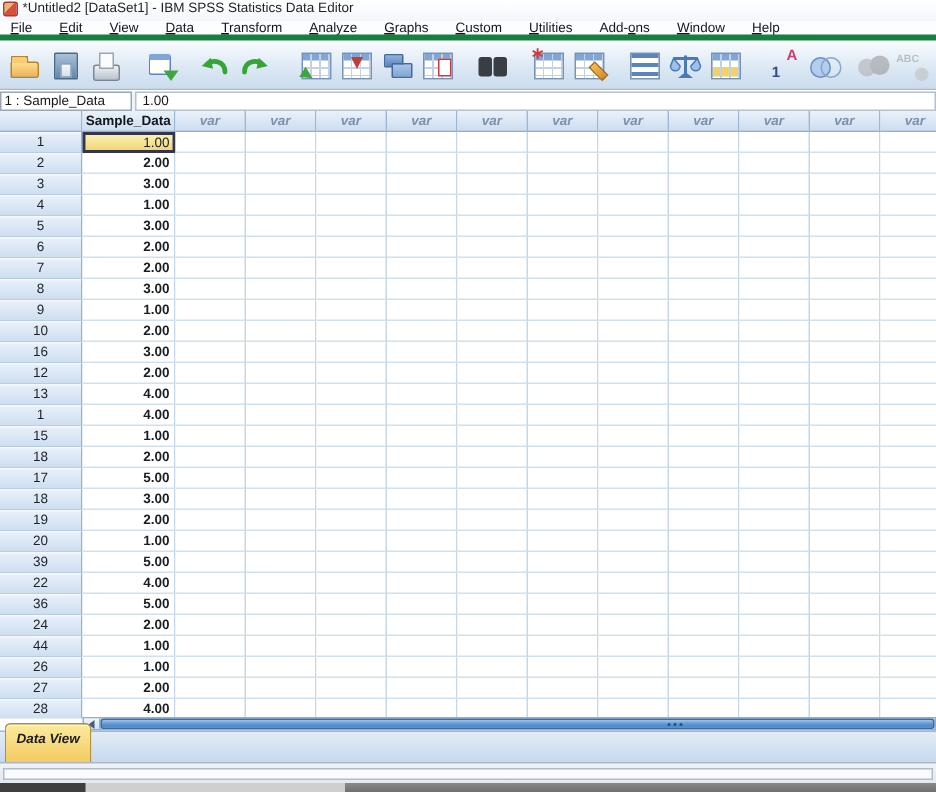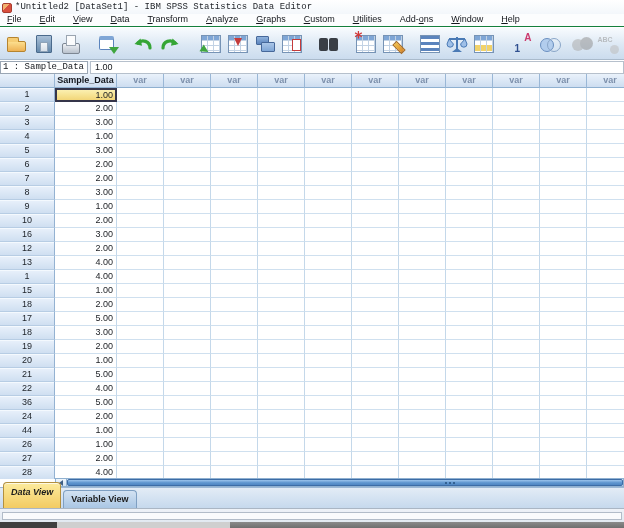--- a/index.html
+++ b/index.html
@@ -2,28 +2,28 @@
 <html><head>
 <meta charset="utf-8">
 <style>
   html,body{margin:0;padding:0;background:#e9e9e9;}
   *{box-sizing:border-box;}
   .window{position:relative;width:624px;height:528px;background:#fff;overflow:hidden;
     font-family:"Liberation Sans",sans-serif;outline:1px solid #aab2ba;}
 
   
   .titlebar{position:absolute;top:0;left:0;right:0;height:14px;
-    background:linear-gradient(#ffffff,#f3f7fb);display:flex;align-items:center;font-family:Liberation Mono, monospace;}
+    background:linear-gradient(#ffffff,#f3f7fb);display:flex;}
   .appicon{width:10px;height:10px;margin:1px 3px 0 2px;border:1px solid #a83c30;border-radius:2px;
     background:linear-gradient(135deg,#f2b16e 0 40%,#d94f3d 40%);flex:none;}
   .title{font-size:9px;color:#1e2126;white-space:nowrap;}
 
   
   .menubar{position:absolute;top:14px;left:0;right:0;height:13px;background:#fcfdfe;
-    border-bottom:1px solid #15803d;display:flex;font-size:9px;color:#14171c;}
+    border-bottom:4px solid #15803d;display:flex;align-items:center;font-size:9px;color:#14171c;}
   .menu-item{padding:0 9px 1px 9px;white-space:nowrap;cursor:default;}
   .menu-item:first-child{padding-left:7px;}
 
   
   .toolbar{position:absolute;top:28px;left:0;right:0;height:32px;
     background:linear-gradient(#f8fbfe,#dce8f4 55%,#cbdcee);
     border-bottom:1px solid #a9bacb;display:flex;align-items:center;padding-left:3px;}
   .tbtn{width:27px;height:28px;flex:none;display:flex;align-items:center;justify-content:center;
     border-radius:3px;}
   .tbtn.disabled{filter:grayscale(1);opacity:.55;}
@@ -94,42 +94,42 @@
 
   .ic-show-all-variables::before{left:2px;top:7px;width:12px;height:12px;border-radius:50%;background:#a9adb3;}
   .ic-show-all-variables::after{left:10px;top:5px;width:13px;height:13px;border-radius:50%;background:#8f959c;}
 
   .ic-spell-check::before{content:"ABC";left:1px;top:4px;color:#8e969e;font:bold 7px/1 "Liberation Sans",sans-serif;}
   .ic-spell-check::after{right:2px;bottom:2px;width:9px;height:9px;border-radius:50%;background:#b9bfc6;}
 
   
   .cellref{position:absolute;top:61px;left:0;right:0;height:13px;background:#eef3f9;}
   .refbox{position:absolute;left:0;top:0;width:88px;height:13px;background:#fff;border:1px solid #9aa6b4;
-    font-size:9px;line-height:11px;padding:0 2px;color:#15181d;white-space:nowrap;overflow:hidden;font-family:Liberation Mono, monospace;}
+    font-size:9px;line-height:11px;padding:0 2px;color:#15181d;white-space:nowrap;overflow:hidden;}
   .valbox{position:absolute;left:90px;right:0;top:0;height:13px;background:#fff;border:1px solid #b6c0cc;
     font-size:9px;line-height:11px;padding:0 4px;color:#15181d;}
 
   
   .gridhead{position:absolute;top:74px;left:0;right:0;height:24px;display:flex;overflow:hidden;}
   .colhead,.corner{flex:none;height:14px;background:linear-gradient(#eaf2fb,#cdddf0);
     border-right:1px solid #9ab7d6;border-bottom:1px solid #8fb0d0;
     font-size:9px;line-height:13px;text-align:center;}
   .corner{width:55px;}
   .datahead{width:62px;font-weight:bold;color:#12161d;}
-  .varhead{width:47px;font-weight:bold;color:#7d90ac;}
+  .varhead{width:47px;font-weight:bold;color:#7d90ac;font-style:italic;}
 
   .gridrows{position:absolute;top:88px;left:0;right:0;height:391px;overflow:hidden;background:#fff;}
   .grow{display:flex;height:14px;}
   .rowhead{flex:none;width:55px;background:linear-gradient(#e9f1fb,#cfdff1);
     border-right:1px solid #94b2d2;border-bottom:1px solid #b7cde4;
     box-shadow:inset 0 1px 0 #f4f9fe;
     font-size:9px;line-height:13px;text-align:center;color:#1c2127;}
   .cell{flex:none;border-right:1px solid #c4d8ea;border-bottom:1px solid #cfe0ef;
     font-size:9px;line-height:12px;text-align:right;padding:0 3px;color:#1a1d22;background:#fff;}
-  .datacell{width:62px;}
+  .datacell{width:62px;font-weight:bold;}
   .varcell{width:47px;}
   .cell.selected{background:linear-gradient(#fbf0b0,#f2d678);border:2px solid #35354a;
     line-height:10px;padding:0 2px;font-weight:normal;}
 
   
   .hscroll{position:absolute;top:478px;left:55px;right:0;height:9px;
     background:linear-gradient(#dce8f4,#c2d6ea);border:1px solid #8fb0d0;}
   .scroll-left-btn{position:absolute;left:0;top:0;bottom:0;width:11px;
     background:linear-gradient(#f0f6fc,#cfe2f4);border-right:1px solid #8fb0d0;
     display:flex;align-items:center;justify-content:center;}
@@ -581,21 +581,21 @@
         <div class="cell varcell"></div>
         <div class="cell varcell"></div>
         <div class="cell varcell"></div>
         <div class="cell varcell"></div>
         <div class="cell varcell"></div>
         <div class="cell varcell"></div>
         <div class="cell varcell"></div>
         <div class="cell varcell"></div>
       </div>
       <div class="grow">
-        <div class="rowhead">21</div>
+        <div class="rowhead">39</div>
         <div class="cell datacell">5.00</div>
         <div class="cell varcell"></div>
         <div class="cell varcell"></div>
         <div class="cell varcell"></div>
         <div class="cell varcell"></div>
         <div class="cell varcell"></div>
         <div class="cell varcell"></div>
         <div class="cell varcell"></div>
         <div class="cell varcell"></div>
         <div class="cell varcell"></div>
@@ -713,21 +713,20 @@
     <div class="scroll-left-btn">
       <span class="tri-left"></span>
     </div>
     <div class="hthumb">
       <span class="grip"></span>
     </div>
   </div>
 
   <div class="tabbar">
     <div class="tab active">Data View</div>
-    <div class="tab inactive">Variable View</div>
   </div>
 
   <div class="statusbar">
     <div class="status-inset"></div>
   </div>
 
   <div class="bottomstrip">
     <div class="bseg-left"></div>
     <div class="bseg-right"></div>
   </div>

